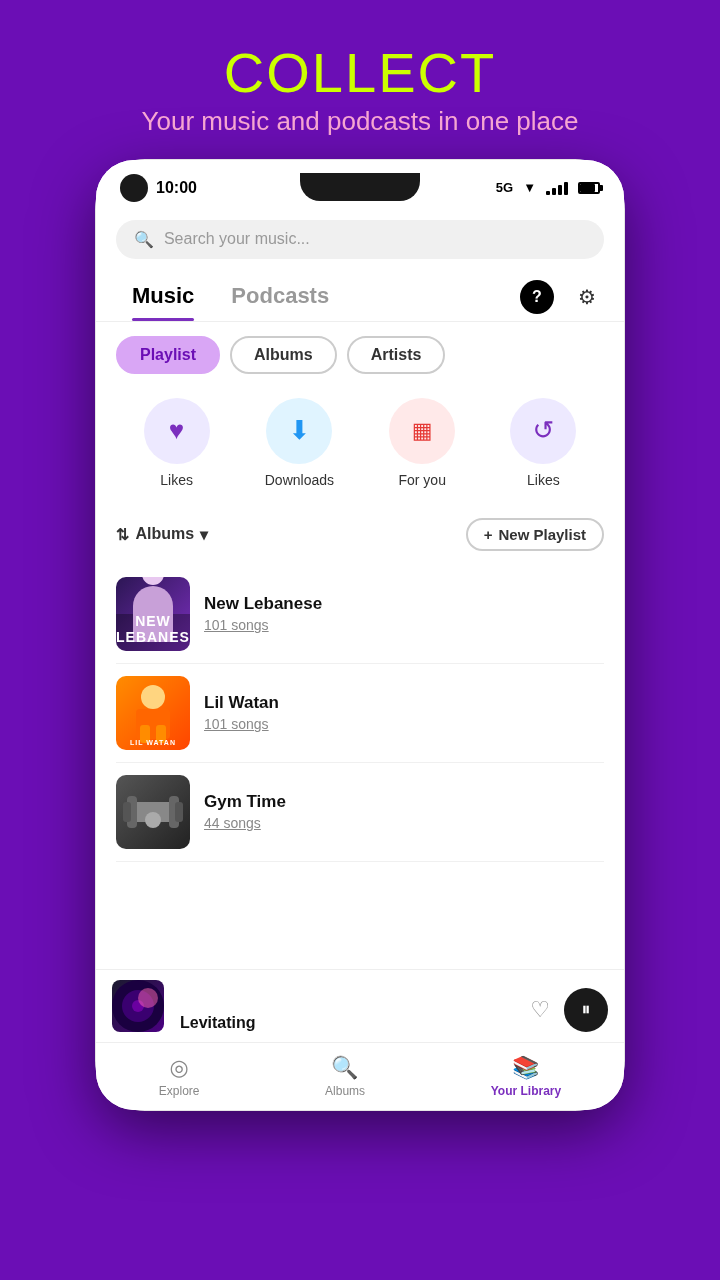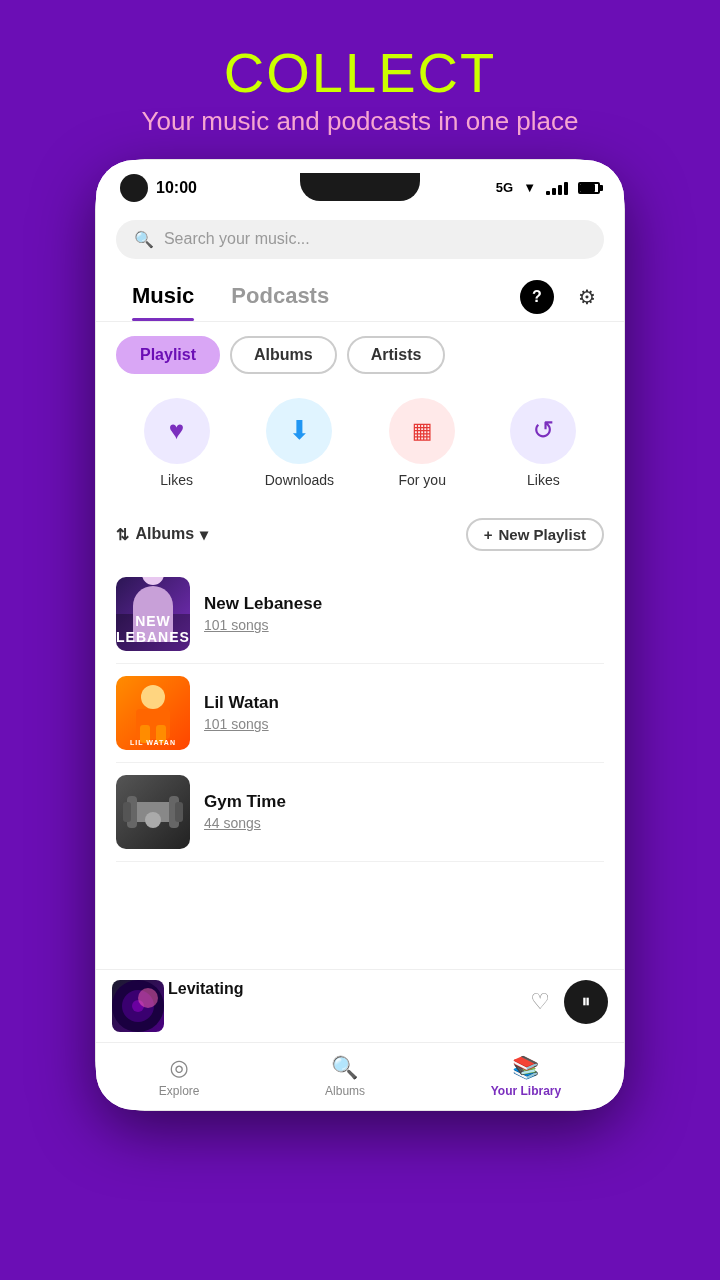--- a/index.html
+++ b/index.html
@@ -393,23 +393,23 @@
 
     
     .now-playing {
       position: absolute;
       bottom: 68px;
       left: 0;
       right: 0;
       background: #fff;
       border-top: 1px solid #eee;
       display: flex;
-      align-items: flex-start;
+      align-items: flex-end;
       padding: 10px 16px;
-      gap: 4px;
+      gap: 16px;
     }
     .now-playing-thumb {
       width: 52px;
       height: 52px;
       border-radius: 8px;
       background: linear-gradient(135deg, #1a1a2e, #4a0082);
       flex-shrink: 0;
       display: flex;
       align-items: center;
       justify-content: center;

